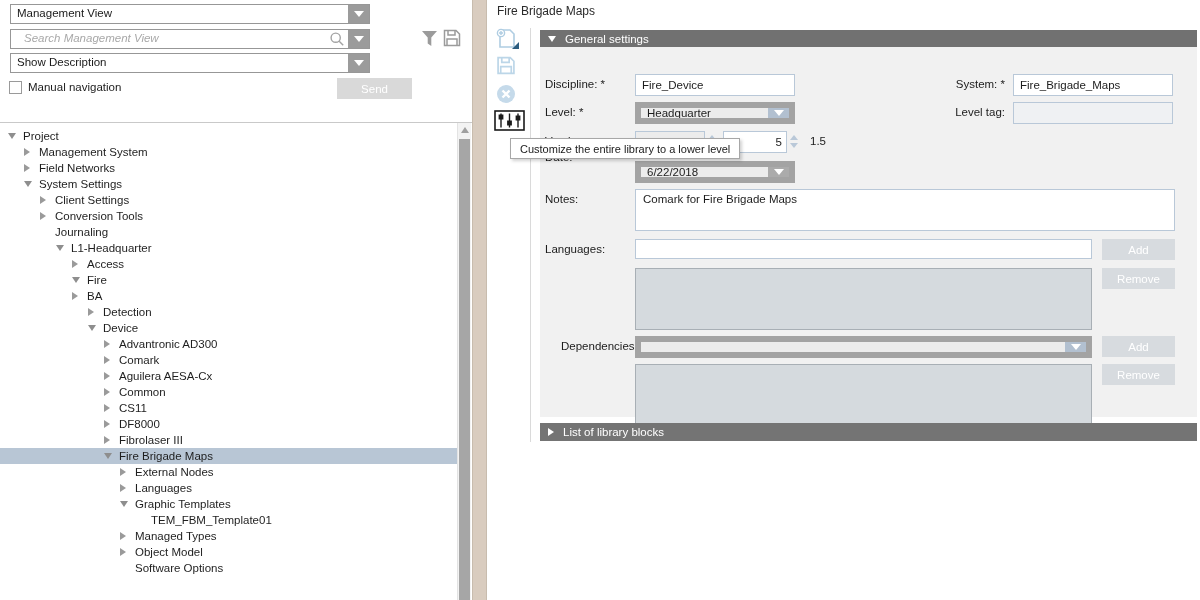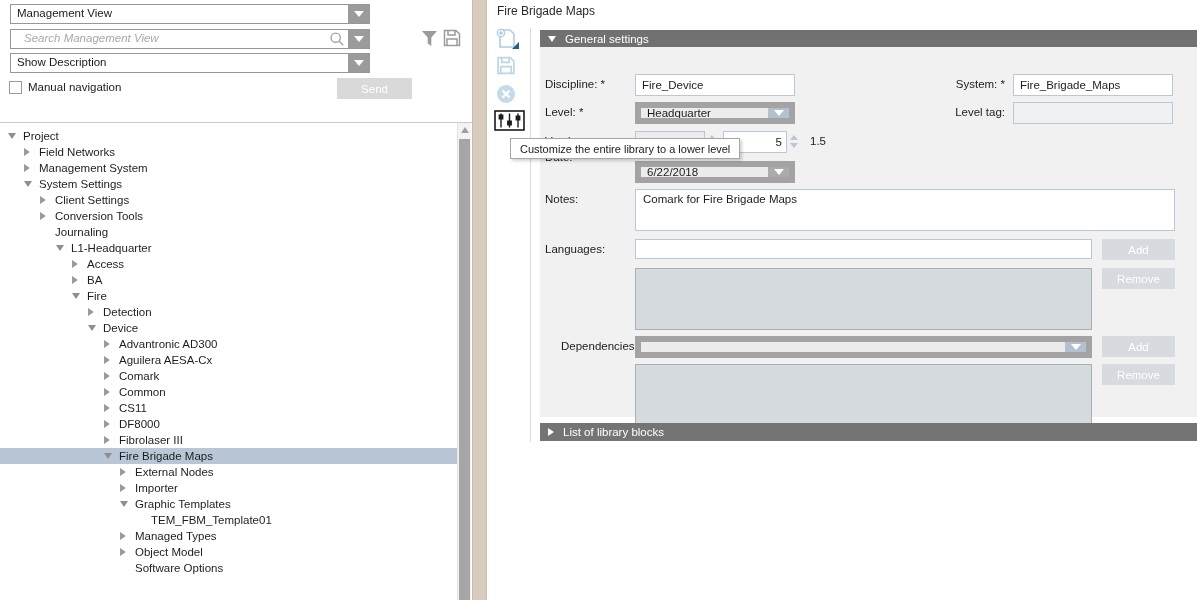--- a/index.html
+++ b/index.html
@@ -125,26 +125,26 @@
 
   <div class="tree">
       <div class="tree-row">
         <span class="indent" style="width: 8px;"></span>
         <span class="tri expanded"></span>
         <span class="tree-label">Project</span>
       </div>
       <div class="tree-row">
         <span class="indent" style="width: 24px;"></span>
         <span class="tri collapsed"></span>
+        <span class="tree-label">Management System</span>
+      </div>
+      <div class="tree-row">
+        <span class="indent" style="width: 24px;"></span>
+        <span class="tri collapsed"></span>
         <span class="tree-label">Field Networks</span>
-      </div>
-      <div class="tree-row">
-        <span class="indent" style="width: 24px;"></span>
-        <span class="tri collapsed"></span>
-        <span class="tree-label">Management System</span>
       </div>
       <div class="tree-row">
         <span class="indent" style="width: 24px;"></span>
         <span class="tri expanded"></span>
         <span class="tree-label">System Settings</span>
       </div>
       <div class="tree-row">
         <span class="indent" style="width: 40px;"></span>
         <span class="tri collapsed"></span>
         <span class="tree-label">Client Settings</span>
@@ -164,56 +164,56 @@
         <span class="tri expanded"></span>
         <span class="tree-label">L1-Headquarter</span>
       </div>
       <div class="tree-row">
         <span class="indent" style="width: 72px;"></span>
         <span class="tri collapsed"></span>
         <span class="tree-label">Access</span>
       </div>
       <div class="tree-row">
         <span class="indent" style="width: 72px;"></span>
+        <span class="tri expanded"></span>
+        <span class="tree-label">Fire</span>
+      </div>
+      <div class="tree-row">
+        <span class="indent" style="width: 72px;"></span>
         <span class="tri collapsed"></span>
         <span class="tree-label">BA</span>
       </div>
       <div class="tree-row">
-        <span class="indent" style="width: 72px;"></span>
-        <span class="tri expanded"></span>
-        <span class="tree-label">Fire</span>
-      </div>
-      <div class="tree-row">
         <span class="indent" style="width: 88px;"></span>
         <span class="tri collapsed"></span>
         <span class="tree-label">Detection</span>
       </div>
       <div class="tree-row">
         <span class="indent" style="width: 88px;"></span>
         <span class="tri expanded"></span>
         <span class="tree-label">Device</span>
       </div>
       <div class="tree-row">
         <span class="indent" style="width: 104px;"></span>
         <span class="tri collapsed"></span>
         <span class="tree-label">Advantronic AD300</span>
       </div>
       <div class="tree-row">
         <span class="indent" style="width: 104px;"></span>
         <span class="tri collapsed"></span>
+        <span class="tree-label">Comark</span>
+      </div>
+      <div class="tree-row">
+        <span class="indent" style="width: 104px;"></span>
+        <span class="tri collapsed"></span>
         <span class="tree-label">Aguilera AESA-Cx</span>
       </div>
       <div class="tree-row">
         <span class="indent" style="width: 104px;"></span>
         <span class="tri collapsed"></span>
-        <span class="tree-label">Comark</span>
-      </div>
-      <div class="tree-row">
-        <span class="indent" style="width: 104px;"></span>
-        <span class="tri collapsed"></span>
         <span class="tree-label">Common</span>
       </div>
       <div class="tree-row">
         <span class="indent" style="width: 104px;"></span>
         <span class="tri collapsed"></span>
         <span class="tree-label">CS11</span>
       </div>
       <div class="tree-row">
         <span class="indent" style="width: 104px;"></span>
         <span class="tri collapsed"></span>
@@ -230,21 +230,21 @@
         <span class="tree-label">Fire Brigade Maps</span>
       </div>
       <div class="tree-row">
         <span class="indent" style="width: 120px;"></span>
         <span class="tri collapsed"></span>
         <span class="tree-label">External Nodes</span>
       </div>
       <div class="tree-row">
         <span class="indent" style="width: 120px;"></span>
         <span class="tri collapsed"></span>
-        <span class="tree-label">Importer</span>
+        <span class="tree-label">Languages</span>
       </div>
       <div class="tree-row">
         <span class="indent" style="width: 120px;"></span>
         <span class="tri expanded"></span>
         <span class="tree-label">Graphic Templates</span>
       </div>
       <div class="tree-row">
         <span class="indent" style="width: 136px;"></span>
         <span class="tri leaf"></span>
         <span class="tree-label">TEM_FBM_Template01</span>

